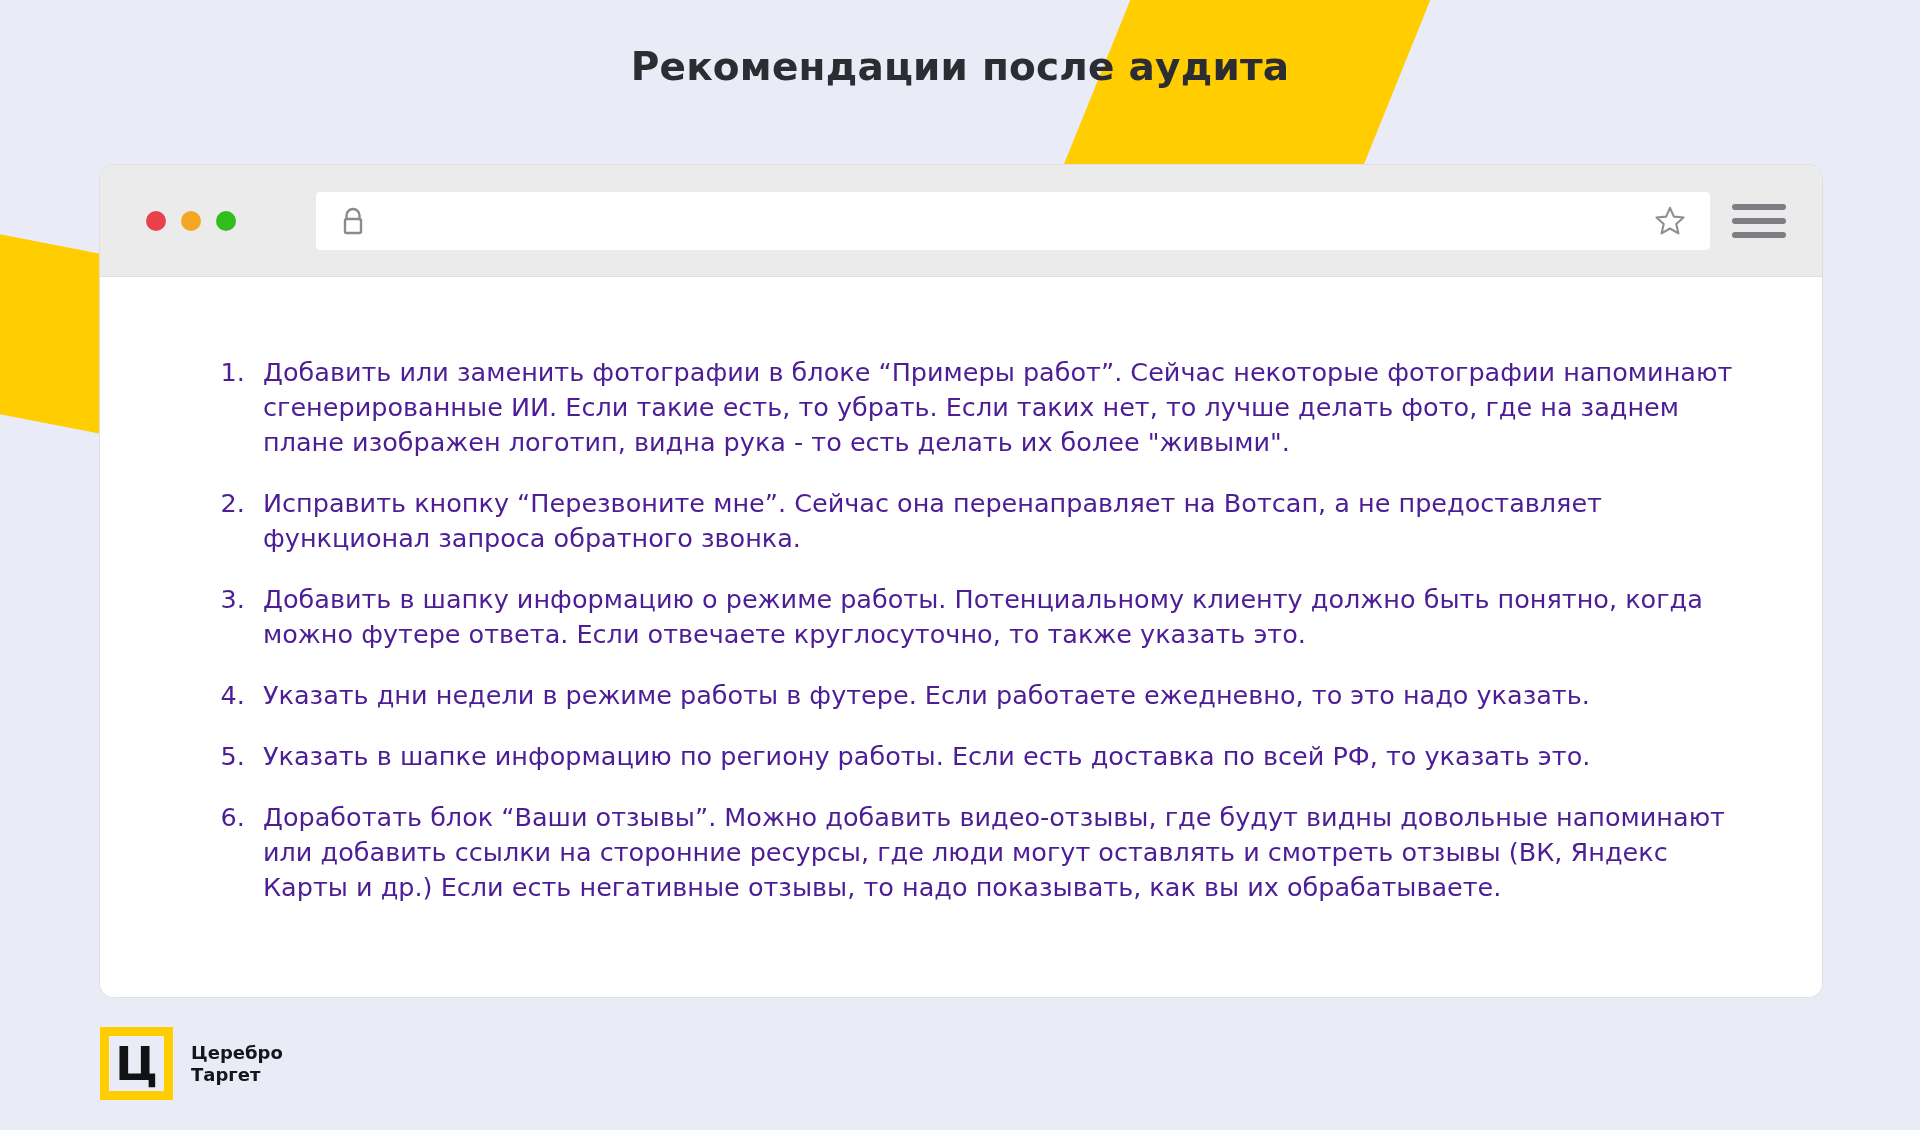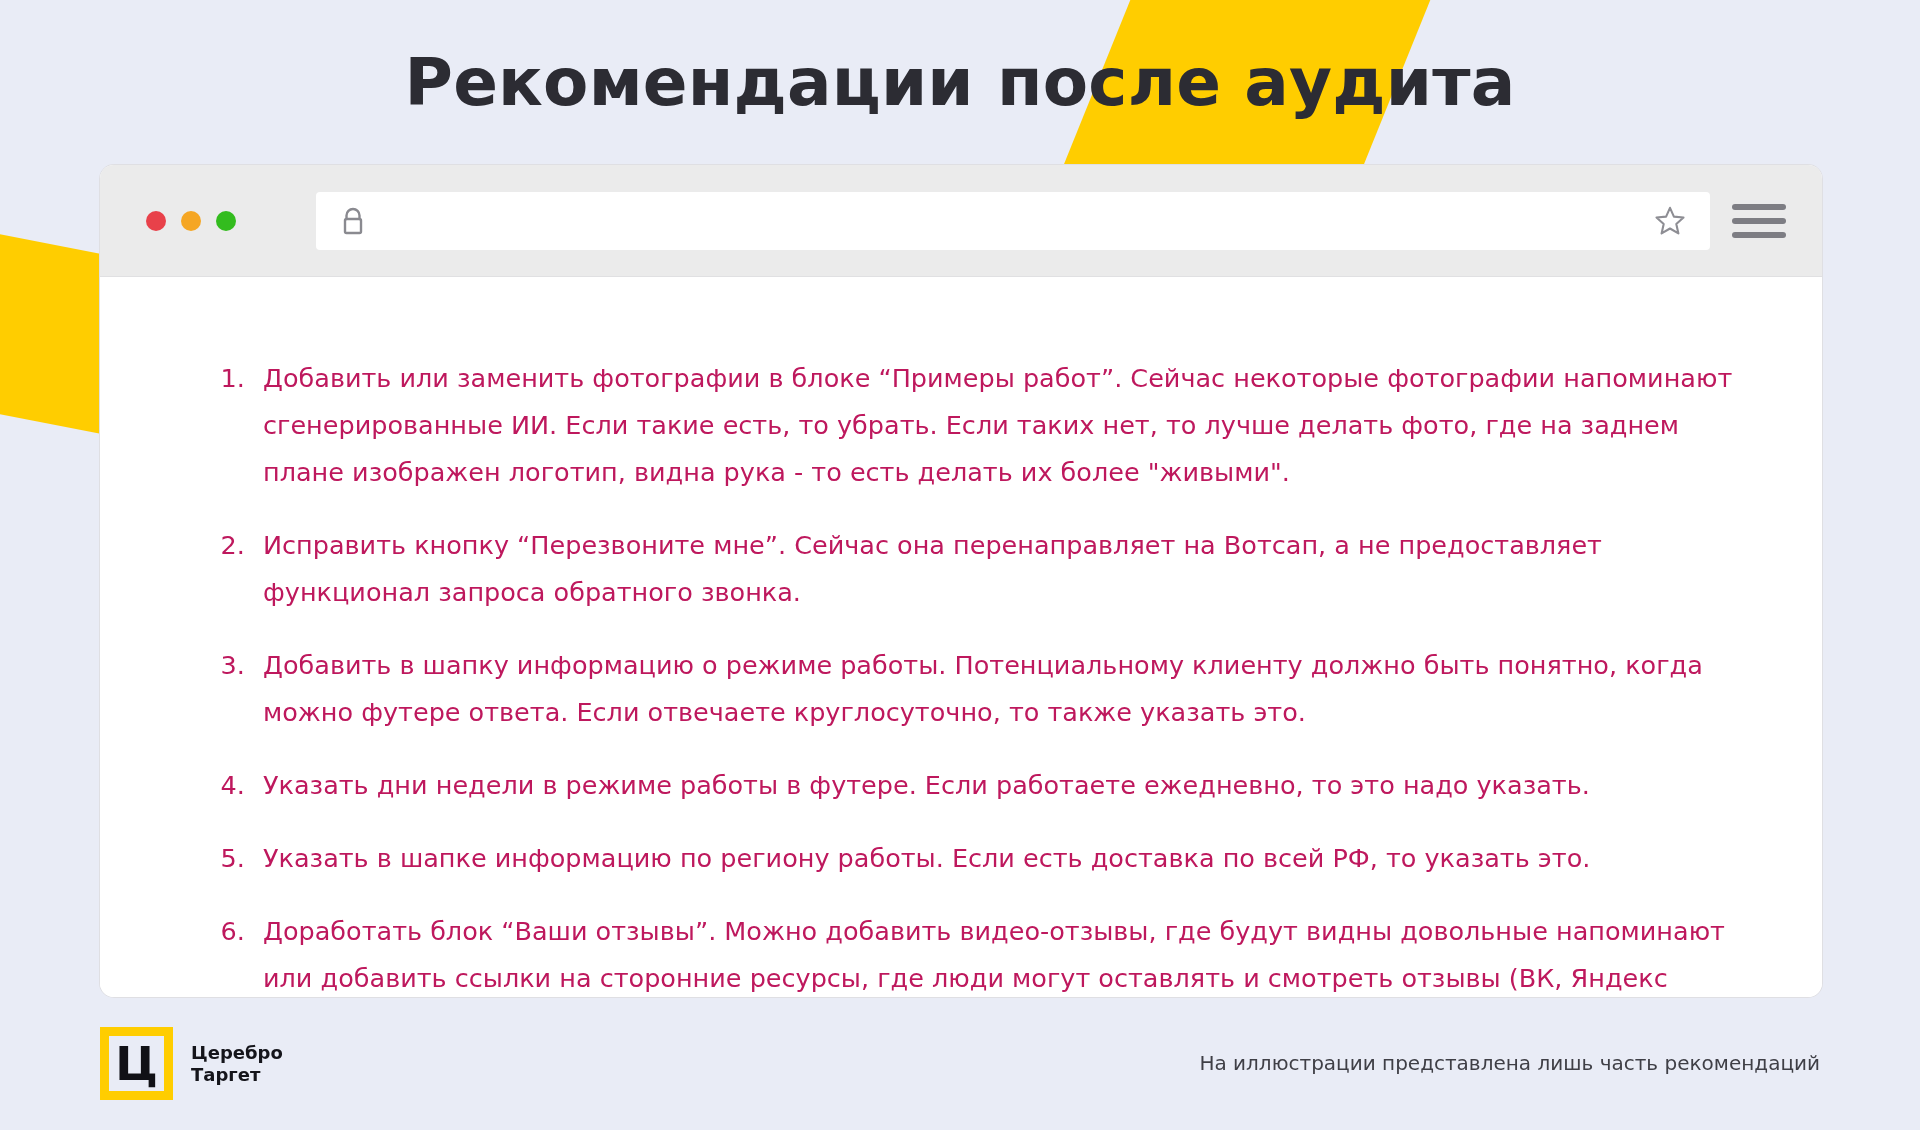--- a/index.html
+++ b/index.html
@@ -41,21 +41,21 @@
     transform: skewY(11deg);
   }
 
   
   .page-title {
     position: absolute;
     top: 44px;
     left: 0;
     width: 1920px;
     text-align: center;
-    font-size: 66px;
+    font-size: 39px;
     font-weight: 700;
     color: #2c2c33;
     letter-spacing: 0.2px;
     z-index: 3;
   }
 
   
   .browser-window {
     position: absolute;
     left: 100px;
@@ -145,24 +145,24 @@
     box-sizing: border-box;
   }
   ol.rec-list {
     margin: 0;
     padding: 0 0 0 38px;
     list-style: decimal;
     color: #000000;
   }
   ol.rec-list > li {
     font-size: 25.5px;
-    line-height: 47px;
+    line-height: 35px;
     margin-bottom: 26px;
     padding-left: 10px;
-    color: #be185d;
+    color: #4c1d95;
   }
   ol.rec-list > li:last-child { margin-bottom: 0; }
   ol.rec-list > li .li-text { display: block; }
 
   
   .footer {
     position: absolute;
     left: 0;
     bottom: 0;
     width: 1920px;
@@ -280,14 +280,13 @@
 <div class="footer">
   <div class="brand">
     <div class="brand-mark">
       <span class="glyph">Ц</span>
     </div>
     <div class="brand-name">
       <span>Церебро</span>
       <span class="l2">Таргет</span>
     </div>
   </div>
-  <div class="footer-note">На иллюстрации представлена лишь часть рекомендаций</div>
 </div>
 
 </body></html>

